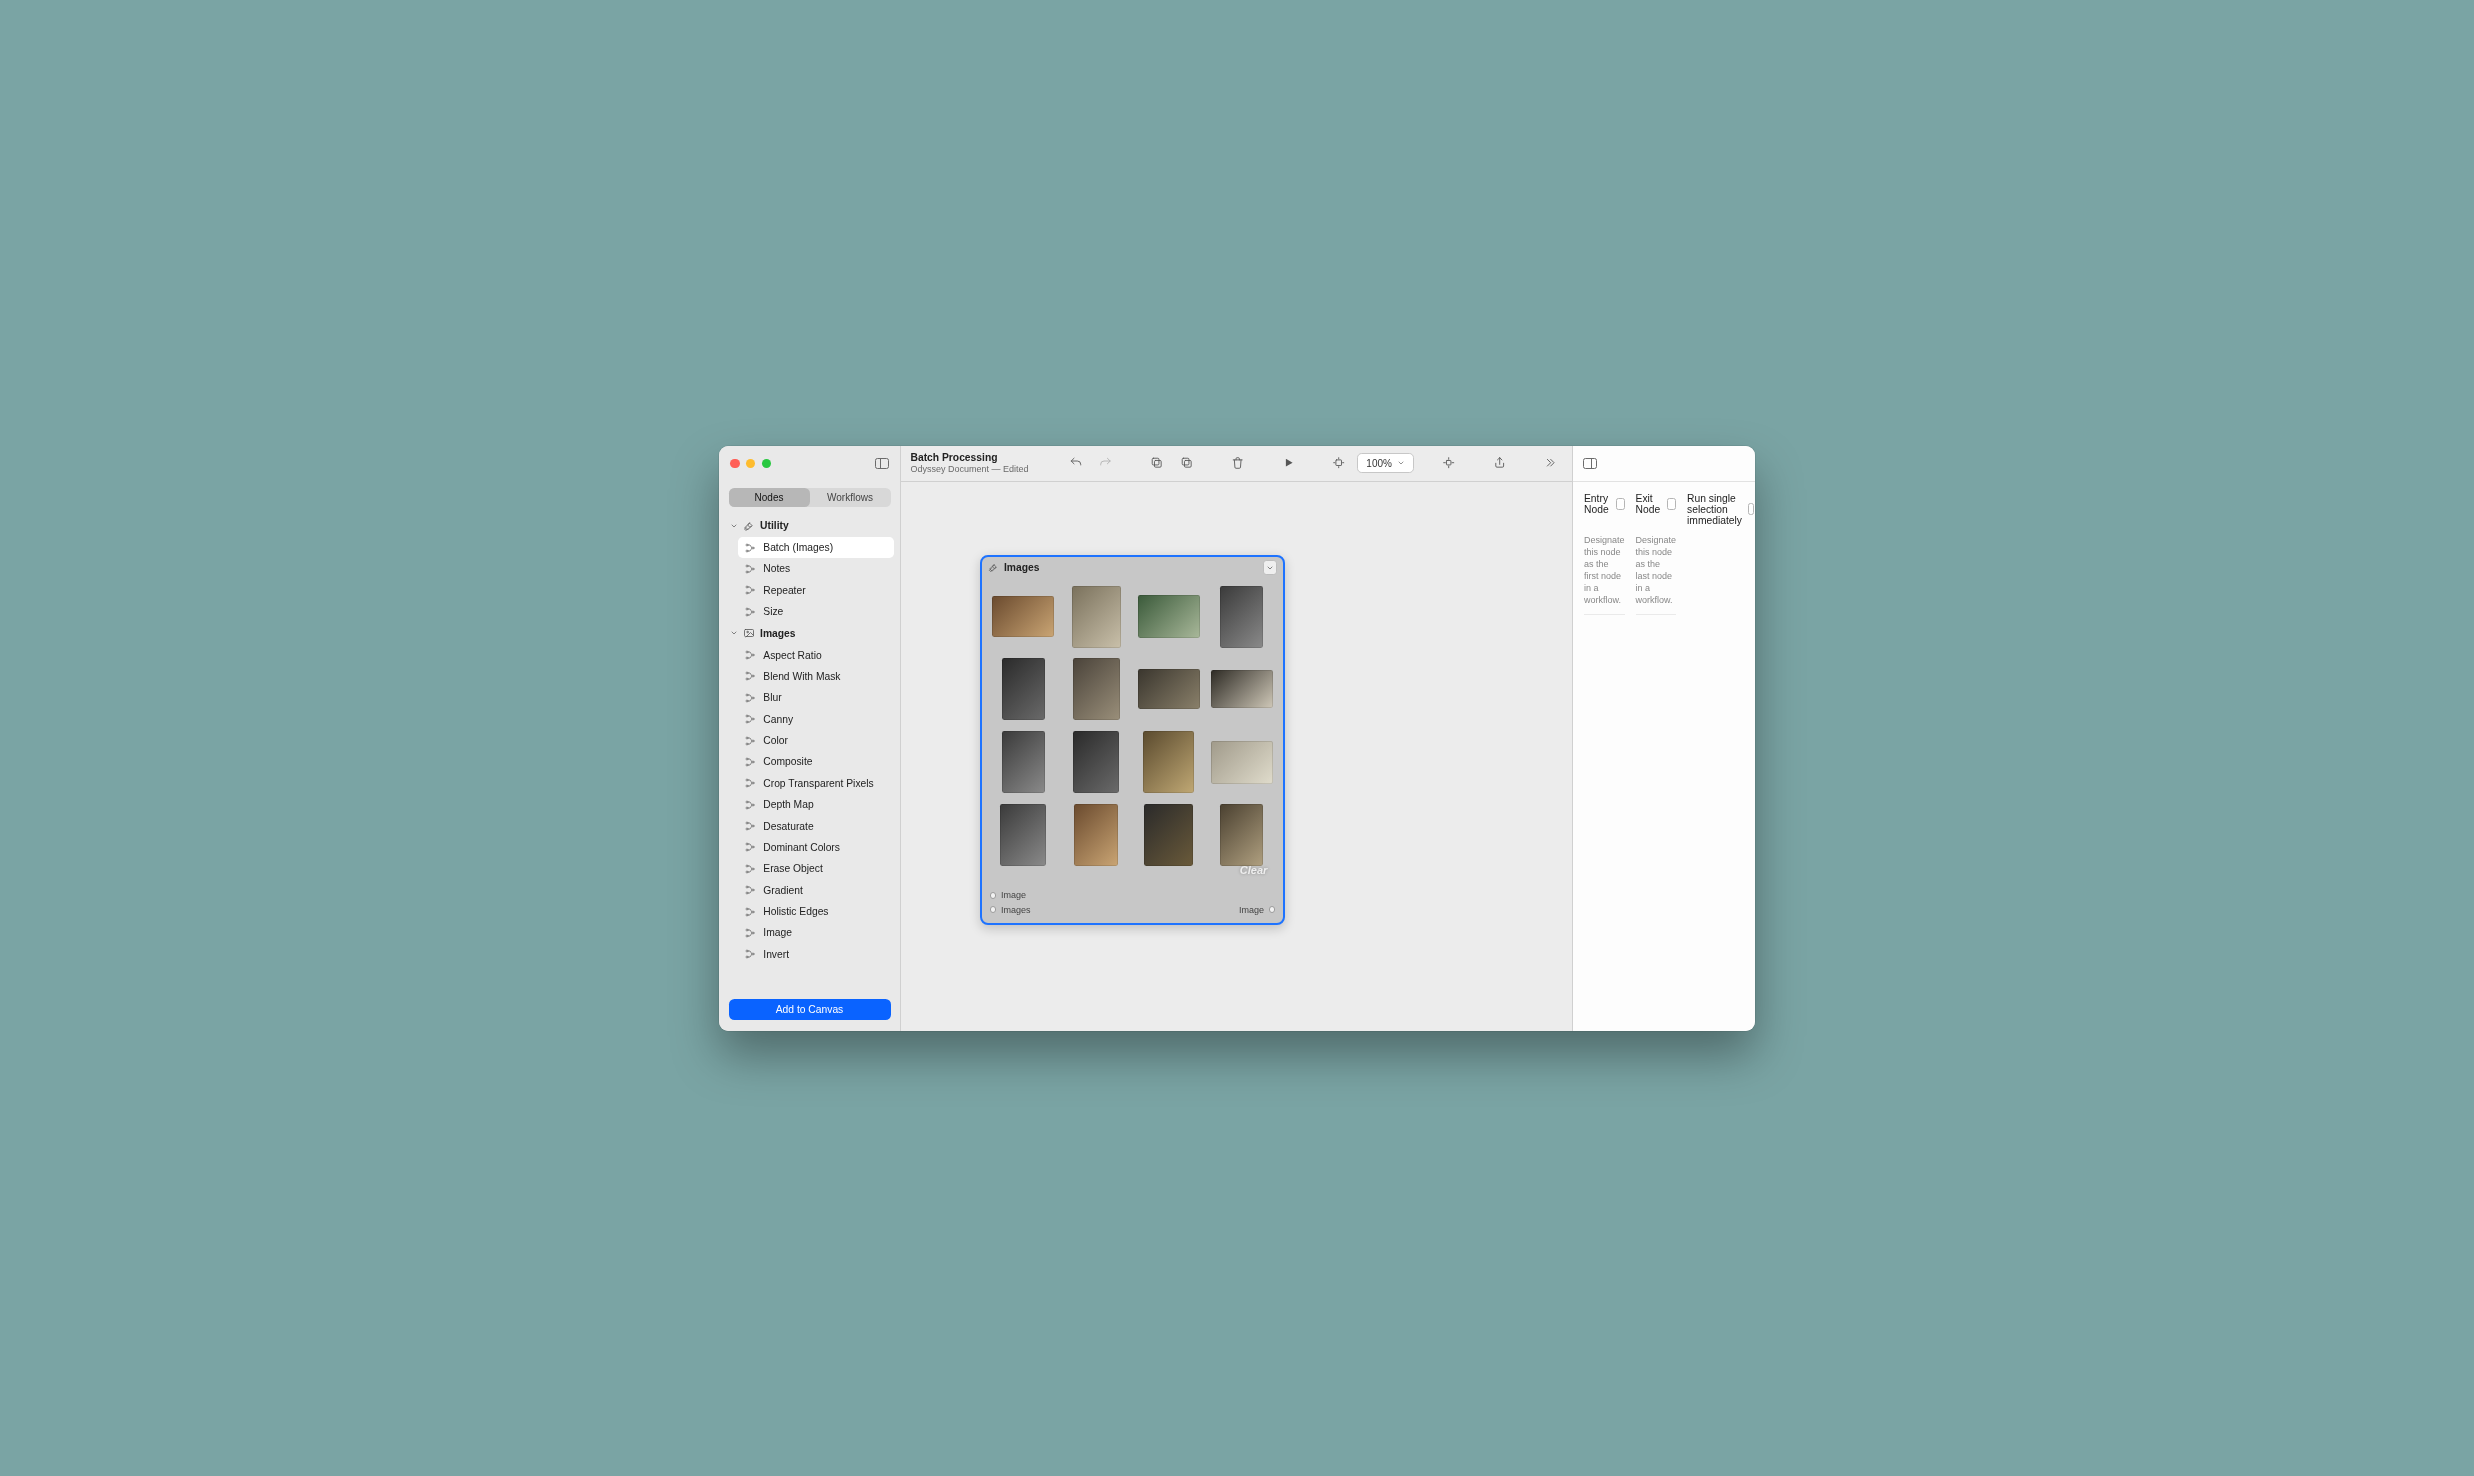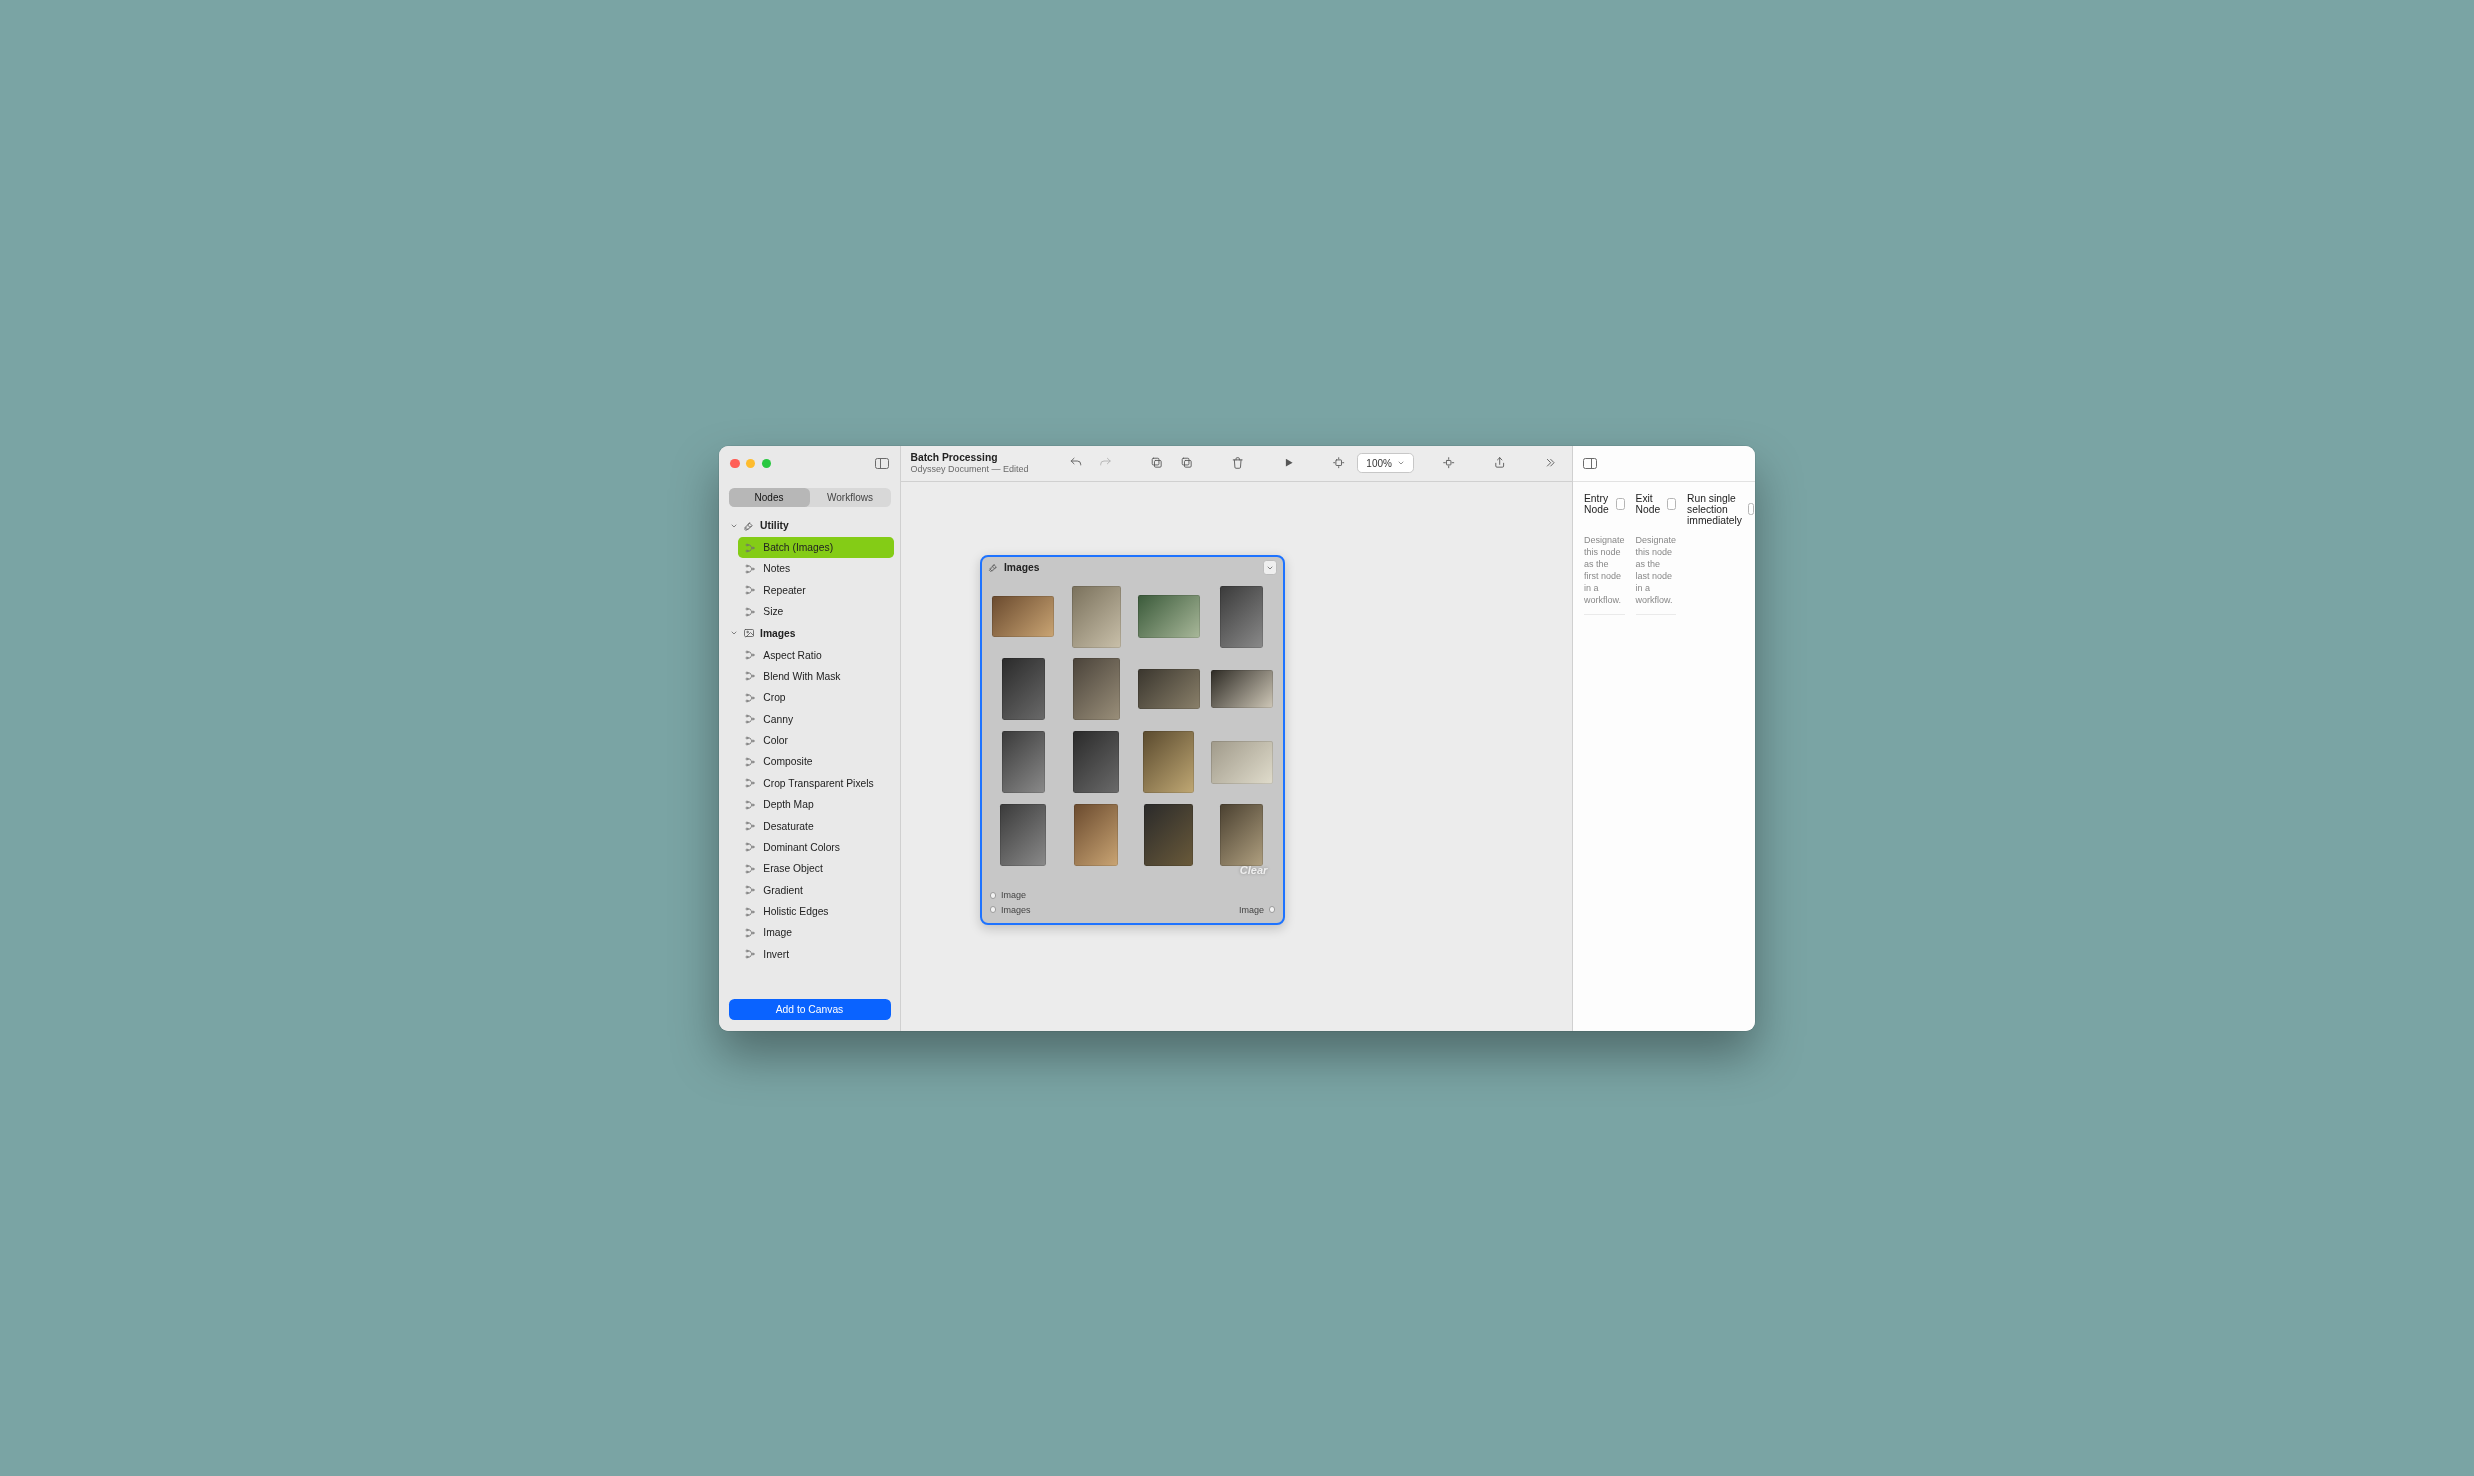--- a/index.html
+++ b/index.html
@@ -85,21 +85,21 @@
   .chev svg { width: 8px; height: 8px; }
   .group-icon { width: 12.7px; height: 12.7px; display: inline-flex; align-items: center; justify-content: center; color: #555; }
   .group-icon svg, .item-icon svg { width: 12px; height: 12px; }
   .items { padding-left: 12.7px; }
   .item {
     display: flex; align-items: center; gap: 6.3px;
     padding: 4.7px 6.3px; border-radius: 4.7px;
     font-size: 10.3px; color: #222;
     cursor: pointer;
   }
-  .item.active { background: #84cc16; }
+  .item.active { background: #ffffff; }
   .item-icon { width: 12.7px; color: #707070; display: inline-flex; }
 
   .add-btn {
     margin: 8px 9.5px 11px;
     height: 20.6px;
     border: none;
     border-radius: 5.5px;
     background: #0a63ff;
     color: #fff;
     font-size: 10.3px;
@@ -403,21 +403,21 @@
           </div>
           <div class="item">
             <span class="item-icon">
               <svg viewBox="0 0 24 24">
                 <circle class="stroke" cx="6" cy="6" r="2"></circle>
                 <circle class="stroke" cx="6" cy="18" r="2"></circle>
                 <circle class="stroke" cx="18" cy="12" r="2"></circle>
                 <path class="stroke" d="M8 6h4l4 6-4 6H8"></path>
               </svg>
             </span>
-            <span>Crop</span>
+            <span>Blur</span>
           </div>
           <div class="item">
             <span class="item-icon">
               <svg viewBox="0 0 24 24">
                 <circle class="stroke" cx="6" cy="6" r="2"></circle>
                 <circle class="stroke" cx="6" cy="18" r="2"></circle>
                 <circle class="stroke" cx="18" cy="12" r="2"></circle>
                 <path class="stroke" d="M8 6h4l4 6-4 6H8"></path>
               </svg>
             </span>

